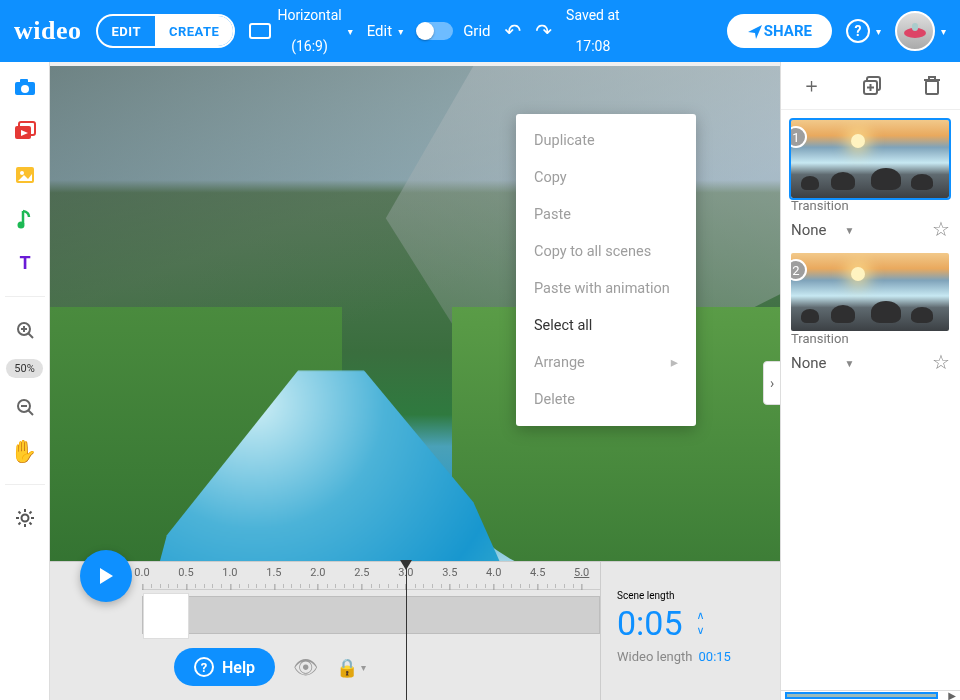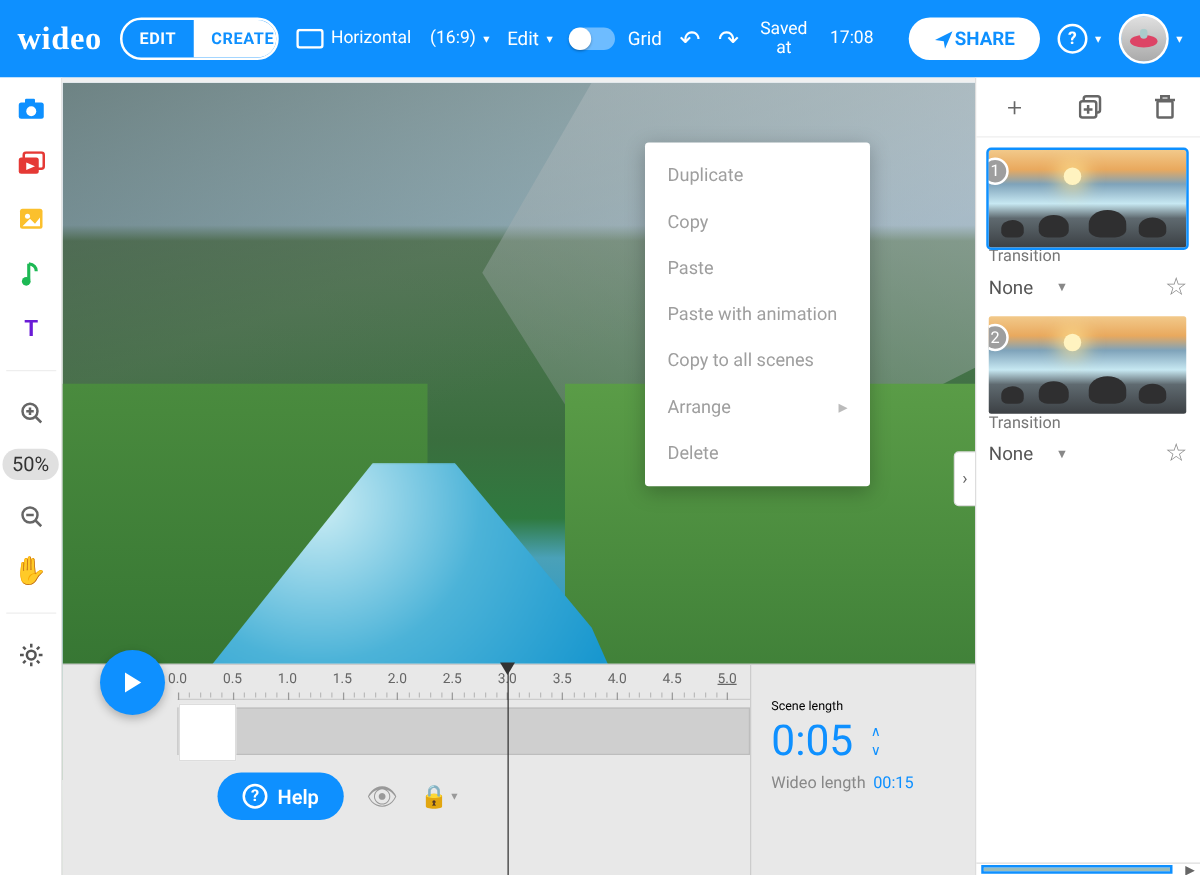--- a/index.html
+++ b/index.html
@@ -4,37 +4,37 @@
 <style>
   html, body { margin:0; padding:0; width:960px; height:700px; font-family:-apple-system,BlinkMacSystemFont,"Segoe UI",Roboto,Arial,sans-serif; overflow:hidden; background:#f5f5f5; color:#333; }
   * { box-sizing:border-box; }
   
   .topbar { background:#0e90ff; height:62px; display:flex; align-items:center; padding:0 14px; color:#fff; gap:14px; }
   .logo { font-family:"Brush Script MT",cursive; font-size:26px; font-weight:bold; letter-spacing:0.5px; }
   .mode-pill { display:flex; background:transparent; border:2px solid #fff; border-radius:30px; overflow:hidden; height:34px; }
   .mode-pill span { display:flex; align-items:center; padding:0 14px; font-size:13px; font-weight:700; letter-spacing:0.5px; cursor:pointer; }
   .mode-pill .active { background:#fff; color:#0e90ff; }
   .top-item { display:flex; align-items:center; gap:6px; cursor:pointer; font-size:15px; }
-  .top-item.col { line-height:1.1; font-size:14px;gap:15px; }
+  .top-item.col { flex-direction:column; line-height:1.1; font-size:14px;gap:15px; }
   .drop-caret { font-size:10px; }
   .grid-toggle { display:flex; align-items:center; gap:10px; }
   .toggle-track { width:36px; height:18px; background:rgba(255,255,255,0.4); border-radius:10px; position:relative; }
   .toggle-thumb { width:18px; height:18px; background:#fff; border-radius:50%; position:absolute; left:-1px; top:0; box-shadow:0 1px 2px rgba(0,0,0,0.3); }
   .history { display:flex; gap:14px; font-size:20px; }
   .saved { text-align:center; font-size:14px; line-height:1.1; }
   .share-btn { background:#fff; color:#0e90ff; border-radius:30px; padding:8px 20px; font-weight:700; font-size:15px; display:flex; align-items:flex-end; gap:1px; cursor:pointer; }
   .help-circle { width:24px; height:24px; border:2px solid #fff; border-radius:50%; display:flex; align-items:center; justify-content:center; font-size:14px; font-weight:bold; }
   .avatar { width:40px; height:40px; border-radius:50%; background:linear-gradient(#e0e0e0,#aaa); display:flex; align-items:center; justify-content:center; font-size:20px; border:2px solid #fff;}
   .spacer { flex:1; }
   
   .body { display:flex; height:calc(700px - 62px); }
   .left-rail { width:50px; background:#fff; border-right:1px solid #ddd; display:flex; flex-direction:column; align-items:center; padding-top:10px; gap:14px; }
   .rail-icon { width:30px; height:30px; display:flex; align-items:center; justify-content:center; font-size:20px; cursor:pointer; }
   .rail-sep { width:40px; height:1px; background:#eee; margin:4px 0;}
-  .zoom-label { background:#e0e0e0; border-radius:20px; padding:3px 8px; font-size:16px; }
+  .zoom-label { background:#e0e0e0; border-radius:20px; padding:3px 8px; font-size:11px; }
   
   .center { flex:1; display:flex; flex-direction:column; background:#f0f0f0; position:relative; }
   .canvas-wrap { flex:1; background:#fff; margin:4px 0 0 0; position:relative; overflow:hidden; }
   .canvas { position:absolute; left:0; right:0; top:0; bottom:0; background:
     linear-gradient(to bottom, #b8cfe0 0%, #9ebbd0 18%, #567a5a 20%, #3a6e3e 45%, #2f7a3f 55%, #4aa1b8 60%, #2a97c7 70%, #bde3ec 80%, #7fa97a 92%, #6a8f6a 100%);
   }
   
   .mountain { position:absolute; top:0; left:0; right:0; height:55%; background:
      linear-gradient(160deg,rgba(60,80,70,0.6) 0%,rgba(90,110,90,0.3) 40%,transparent 60%); clip-path:polygon(0 0,100% 0,100% 40%,70% 70%,40% 95%,0 70%);}
   .mountain2 { position:absolute; top:0; right:0; width:60%; height:60%; background:linear-gradient(200deg,rgba(180,190,195,0.6),rgba(120,130,120,0.2)); clip-path:polygon(100% 0,100% 60%,40% 95%,10% 40%,30% 0);}
@@ -60,21 +60,21 @@
   .scene-thumb.selected { outline:2px solid #0e90ff; }
   .scene-num { position:absolute; left:-6px; top:6px; width:22px; height:22px; background:#9e9e9e; color:#fff; border-radius:50%; display:flex; align-items:center; justify-content:center; font-size:13px; border:2px solid #fff;}
   .trans-row { display:flex; justify-content:space-between; align-items:center; margin-top:4px;}
   .trans-label { font-size:13px; color:#777;}
   .trans-val { font-size:15px; color:#555; display:flex; align-items:center; gap:18px; margin-top:2px;}
   .star { color:#888; font-size:20px; cursor:pointer;}
   .mini-scroll { height:10px; border-top:1px solid #ddd; display:flex; align-items:center;}
   .mini-scroll .thumb { flex:1; height:7px; background:linear-gradient(#9bb,#9bb); margin:0 10px 0 4px; border:2px solid #0e90ff;}
   
   .timeline-area { position:absolute; left:0; right:0; bottom:0; background:#e8e8e8; border-top:1px solid #ccc;}
-  .timeline-area .inner { position:relative; height:168px; display:flex;}
+  .timeline-area .inner { position:relative; height:138px; display:flex;}
   .play-big { position:absolute; left:30px; top:-12px; width:52px; height:52px; background:#0e90ff; border-radius:50%; display:flex; align-items:center; justify-content:center; color:#fff; font-size:20px; box-shadow:0 3px 8px rgba(0,0,0,0.25); cursor:pointer; z-index:3;}
   .ruler-wrap { flex:1; padding-left:92px; padding-right:0; position:relative;}
   .ruler { height:28px; border-bottom:1px solid #ccc; position:relative; font-size:11px; color:#666;}
   .tick { position:absolute; top:4px; transform:translateX(-50%);}
   .tick::after { content:""; position:absolute; left:50%; top:18px; width:1px; height:6px; background:#999;}
   .minor { position:absolute; top:22px; width:1px; height:4px; background:#bbb;}
   .track { position:relative; height:38px; background:#cfcfcf; border:1px solid #bdbdbd; margin-top:6px;}
   .clip { position:absolute; left:0; top:-4px; width:46px; height:46px; background:#fff; border:1px solid #ddd;}
   .playhead { position:absolute; top:0; bottom:0; width:1px; background:#333; left:calc(92px + 48%); z-index:2;}
   .playhead::before { content:""; position:absolute; top:-2px; left:-6px; width:0; height:0; border-left:6px solid transparent; border-right:6px solid transparent; border-top:10px solid #333;}
@@ -235,22 +235,23 @@
       <div class="watermark">
         <span class="t1">CREATED USING</span>
         <span class="t2">wideo</span>
       </div>
       <div class="collapse-handle">›</div>
 
       <div class="ctx-menu" id="ctx-menu">
           <div class="ctx-item">Duplicate</div>
           <div class="ctx-item">Copy</div>
           <div class="ctx-item">Paste</div>
+          <div class="ctx-item">Copy to all scenes</div>
           <div class="ctx-item">Paste with animation</div>
-          <div class="ctx-item">Copy to all scenes</div>
+          <div class="ctx-item enabled">Select all</div>
           <div class="ctx-item">Arrange<span style="color: rgb(187, 187, 187);">▸</span></div>
           <div class="ctx-item">Delete</div>
         </div>
     </div>
 
     <div class="timeline-area">
       <div class="inner">
         <div class="play-big">
           <svg width="16" height="18">
               <path d="M2 1 L15 9 L2 17 Z" fill="#fff"></path>

